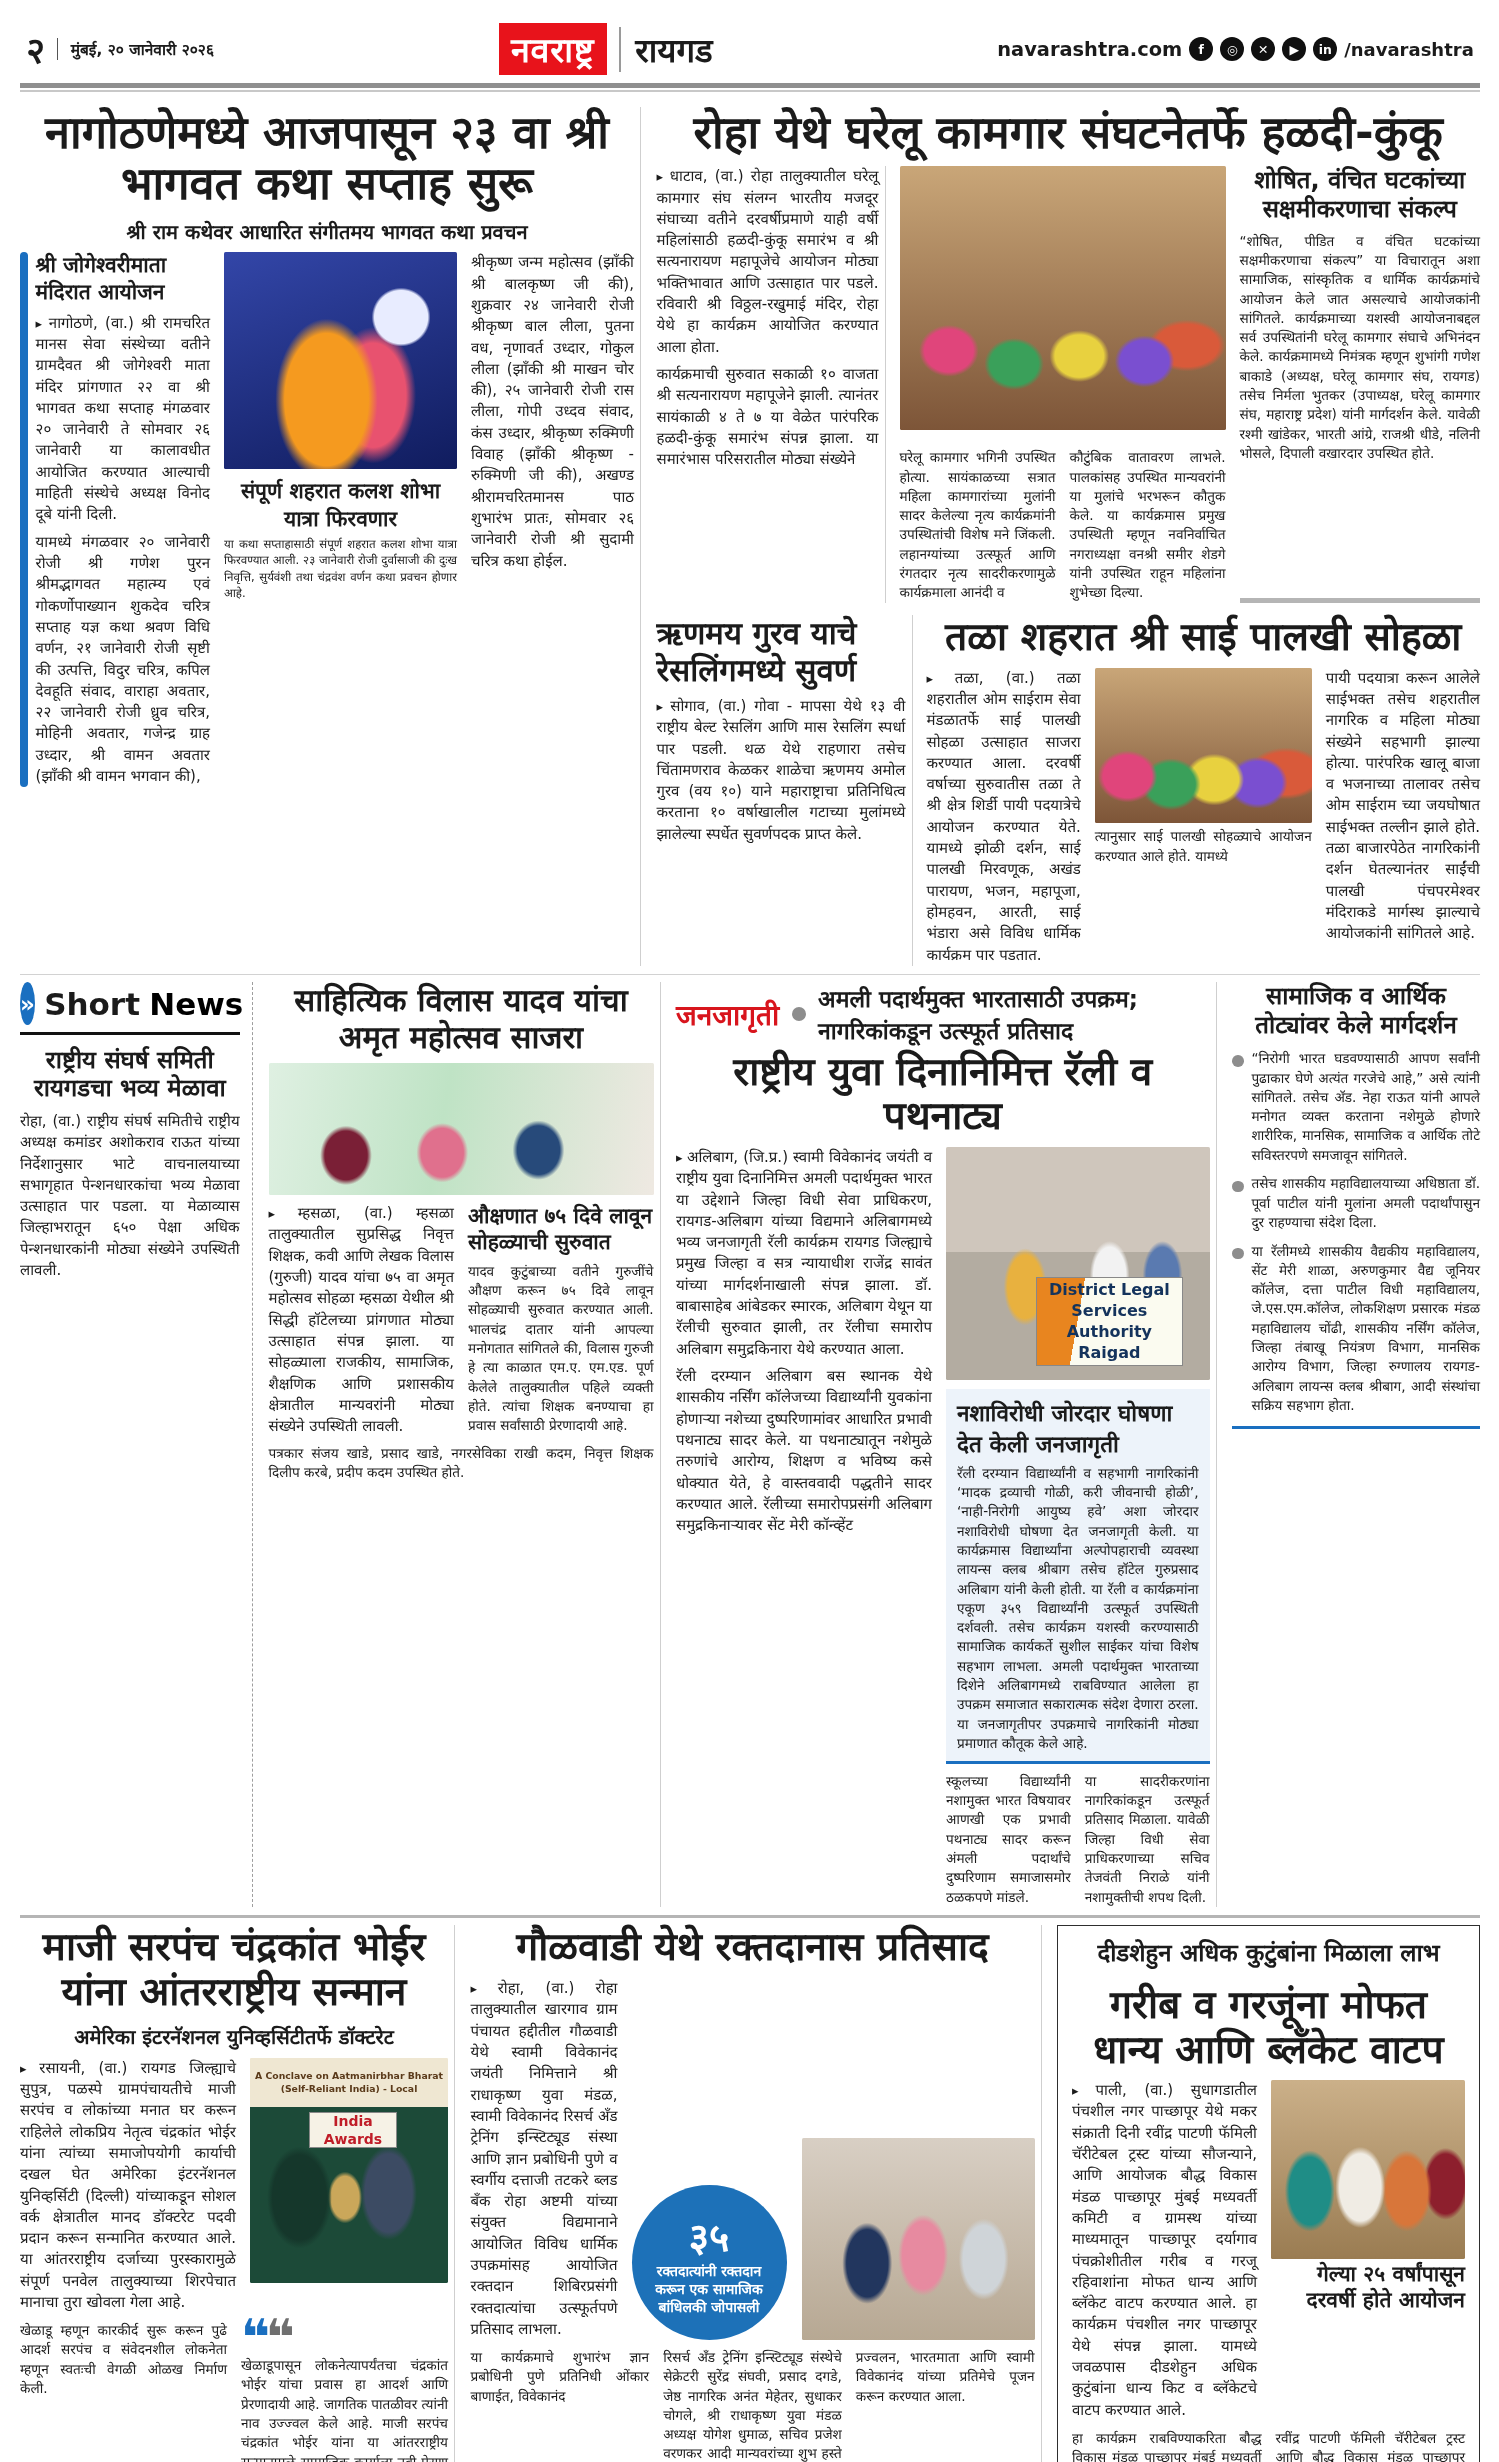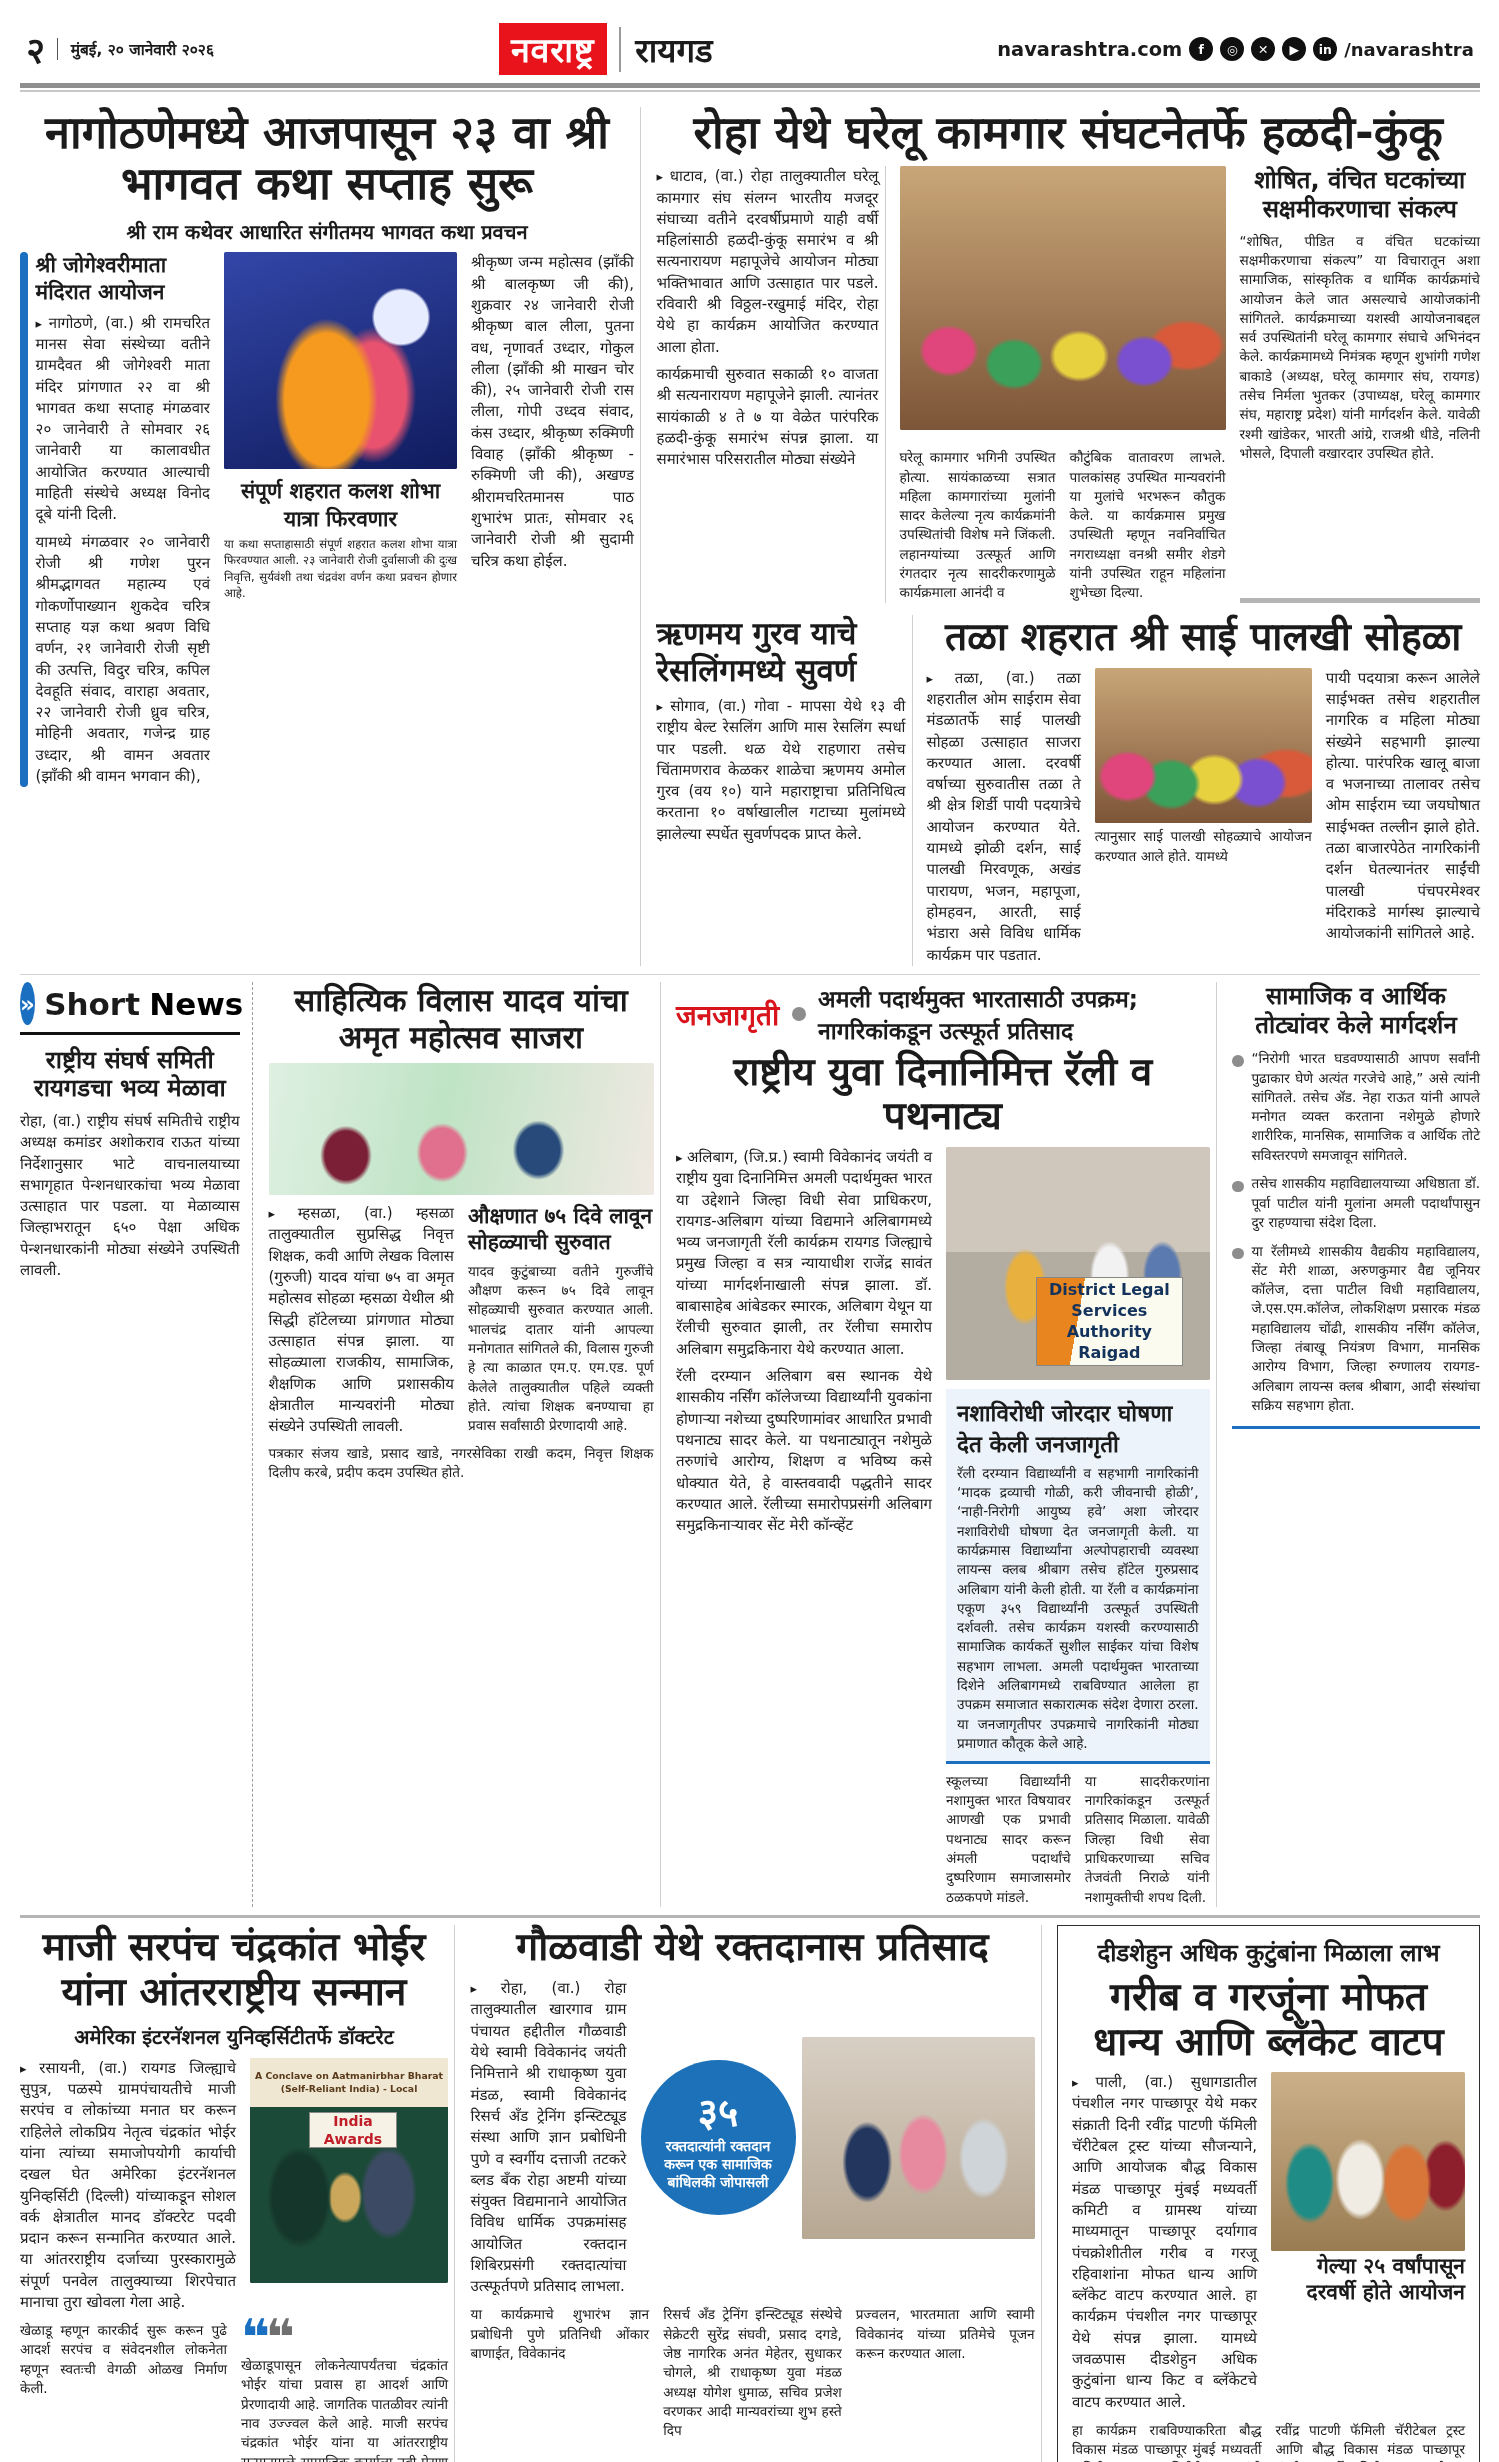--- a/index.html
+++ b/index.html
@@ -293,40 +293,40 @@
 
         </div>
       </div>
 
     </div>
 
     <div style="flex:1" class="vr">
       <div class="h-xl">गौळवाडी येथे रक्तदानास प्रतिसाद</div>
       <div class="colrow">
         <p class="body lead col">रोहा, (वा.) रोहा तालुक्यातील खारगाव ग्राम पंचायत हद्दीतील गौळवाडी येथे स्वामी विवेकानंद जयंती निमित्ताने श्री राधाकृष्ण युवा मंडळ, स्वामी विवेकानंद रिसर्च अँड ट्रेनिंग इन्स्टिट्यूड संस्था आणि ज्ञान प्रबोधिनी पुणे व स्वर्गीय दत्ताजी तटकरे ब्लड बँक रोहा अष्टमी यांच्या संयुक्त विद्यमानाने आयोजित विविध धार्मिक उपक्रमांसह आयोजित रक्तदान शिबिरप्रसंगी रक्तदात्यांचा उत्स्फूर्तपणे प्रतिसाद लाभला.</p>
-        <div style="flex:none;display:flex;gap:6px;align-items:center">
+        <div style="flex:none;display:flex;gap:15px;align-items:flex-end">
           <div class="badge">
             <div class="badge-num">३५</div>
             <div class="badge-txt">रक्तदात्यांनी रक्तदान करून एक सामाजिक बांधिलकी जोपासली</div>
           </div>
           <div class="photo ph-blood" style="width:233px"></div>
         </div>
       </div>
       <div class="colrow">
         <p class="body small col">या कार्यक्रमाचे शुभारंभ ज्ञान प्रबोधिनी पुणे प्रतिनिधी ओंकार बाणाईत, विवेकानंद</p>
         <p class="body small col">रिसर्च अँड ट्रेनिंग इन्स्टिट्यूड संस्थेचे सेक्रेटरी सुरेंद्र संघवी, प्रसाद दगडे, जेष्ठ नागरिक अनंत मेहेतर, सुधाकर चोगले, श्री राधाकृष्ण युवा मंडळ अध्यक्ष योगेश धुमाळ, सचिव प्रजेश वरणकर आदी मान्यवरांच्या शुभ हस्ते दिप</p>
         <p class="body small col">प्रज्वलन, भारतमाता आणि स्वामी विवेकानंद यांच्या प्रतिमेचे पूजन करून करण्यात आला.</p>
       </div>
 
     </div>
 
     <div style="width:423px;flex:none">
       <div class="grain-box">
         <div class="h-md">दीडशेहुन अधिक कुटुंबांना मिळाला लाभ</div>
-        <div class="h-xl" style="margin-top:7px">गरीब व गरजूंना मोफत धान्य आणि ब्लँकेट वाटप</div>
+        <div class="h-xl" style="margin-top:15px">गरीब व गरजूंना मोफत धान्य आणि ब्लँकेट वाटप</div>
         <div class="colrow">
           <p class="body lead col">पाली, (वा.) सुधागडातील पंचशील नगर पाच्छापूर येथे मकर संक्राती दिनी रवींद्र पाटणी फॅमिली चॅरीटेबल ट्रस्ट यांच्या सौजन्याने, आणि आयोजक बौद्ध विकास मंडळ पाच्छापूर मुंबई मध्यवर्ती कमिटी व ग्रामस्थ यांच्या माध्यमातून पाच्छापूर दर्यागाव पंचक्रोशीतील गरीब व गरजू रहिवाशांना मोफत धान्य आणि ब्लॅकेट वाटप करण्यात आले. हा कार्यक्रम पंचशील नगर पाच्छापूर येथे संपन्न झाला. यामध्ये जवळपास दीडशेहुन अधिक कुटुंबांना धान्य किट व ब्लॅकेटचे वाटप करण्यात आले.</p>
           <div style="width:194px;flex:none">
             <div class="photo ph-grain"></div>
             <div class="h-sm" style="text-align:right;margin-top:2px">गेल्या २५ वर्षांपासून दरवर्षी होते आयोजन</div>
           </div>
         </div>
         <div class="colrow">
           <p class="body small col">हा कार्यक्रम राबविण्याकरिता बौद्ध विकास मंडळ पाच्छापूर मुंबई मध्यवर्ती कमिटी व ग्रामस्थ कमिटीचे प्रमुख यांनी विशेष परिश्रम घेतले.</p>
           <p class="body small col">रवींद्र पाटणी फॅमिली चॅरीटेबल ट्रस्ट आणि बौद्ध विकास मंडळ पाच्छापूर मुंबई मध्यवर्ती कमिटी व ग्रामस्थ हे २५ वर्षांपासून दरवर्षी हा कार्यक्रम, पंचशील नगर पाच्छापूर दर्यागाव या ठिकाणी राबवित असतात. बौद्ध विकास मंडळ पाच्छापूर मंडळाचे अध्यक्ष समाजसेवक राजेंद्रभाऊ रामचंद्र म्हात्रे आणि रवींद्र पाटणी फॅमिली चॅरीटेबल ट्रस्ट यांच्या माध्यमातून हा उपक्रम राबविला जातो.</p>

